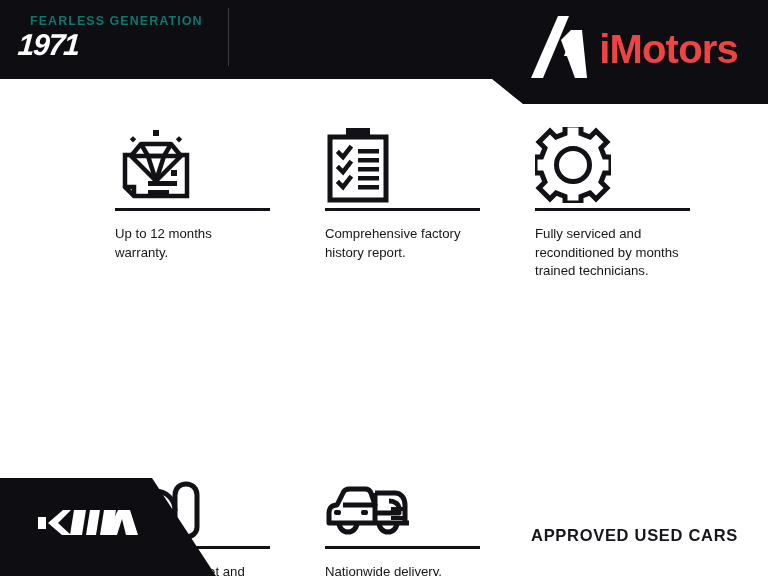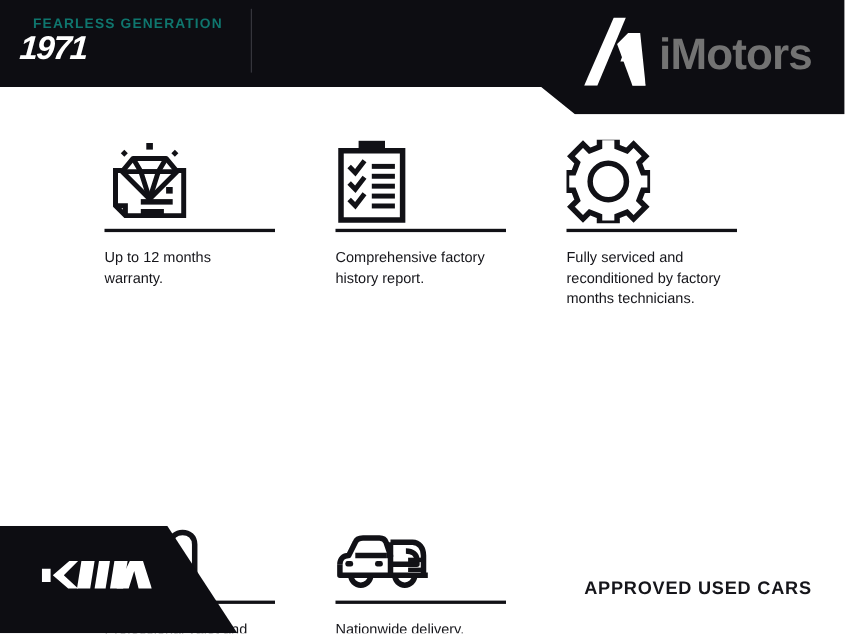--- a/index.html
+++ b/index.html
@@ -55,34 +55,35 @@
   }
   .brand-lockup {
     position: absolute;
     right: 30px; top: 16px;
     display: flex;
     align-items: center;
     gap: 12px;
   }
   .brand-mark { display: block; }
   .brand-name {
-    color: #737373;
+    color: #ef4444;
     font-size: 40px;
     font-weight: bold;
     letter-spacing: -0.8px;
     line-height: 1;
     text-align: center;
   }
 
   
   .features {
     position: absolute;
     left: 0;
     top: 122px;
     width: 644px;
+    padding-left: 20px;
   }
   .feature-row {
     position: relative;
     width: 768px;
   }
   .feature-cell {
     position: absolute;
     width: 200px;
   }
   .icon-box {
@@ -213,21 +214,21 @@
       </div>
 
       <div class="feature-cell" style="left:505px; top:0;">
         <div class="icon-box">
           <svg width="76" height="76" viewBox="0 0 76 76" aria-hidden="true">
             <path fill="none" stroke="#111116" stroke-width="5" stroke-linejoin="miter" d="M30 5 H46 V13.5 L55 17 L61 11 L72 22 L66 28 L69.5 37 H76 V53 H69.5 L66 62 L72 68 L61 79 L55 73 L46 76.5 V83 H30 V76.5 L21 73 L15 79 L4 68 L10 62 L6.5 53 H0 V37 H6.5 L10 28 L4 22 L15 11 L21 17 L30 13.5 Z" transform="translate(0,-7) scale(1.0)"></path>
             <circle cx="38" cy="38" r="16.5" fill="none" stroke="#111116" stroke-width="5"></circle>
           </svg>
         </div>
         <div class="cell-divider"></div>
-        <div class="feature-text">Fully serviced and reconditioned by factory months technicians.</div>
+        <div class="feature-text">Fully serviced and reconditioned by months trained technicians.</div>
       </div>
     </div>
 
     <div class="feature-row row2" style="height:150px;">
 
       <div class="feature-cell" style="left:85px; top:176px;">
         <div class="icon-box">
           <svg width="86" height="62" viewBox="0 0 86 62" aria-hidden="true">
             <g fill="none" stroke="#111116" stroke-width="5" stroke-linejoin="round">
               <path d="M12 24 C12 15 20 10 29 10 H40 C52 10 60 19 60 30 V36 H12 C7 36 4 32 4 28 C4 25 7 24 12 24 Z"></path>

